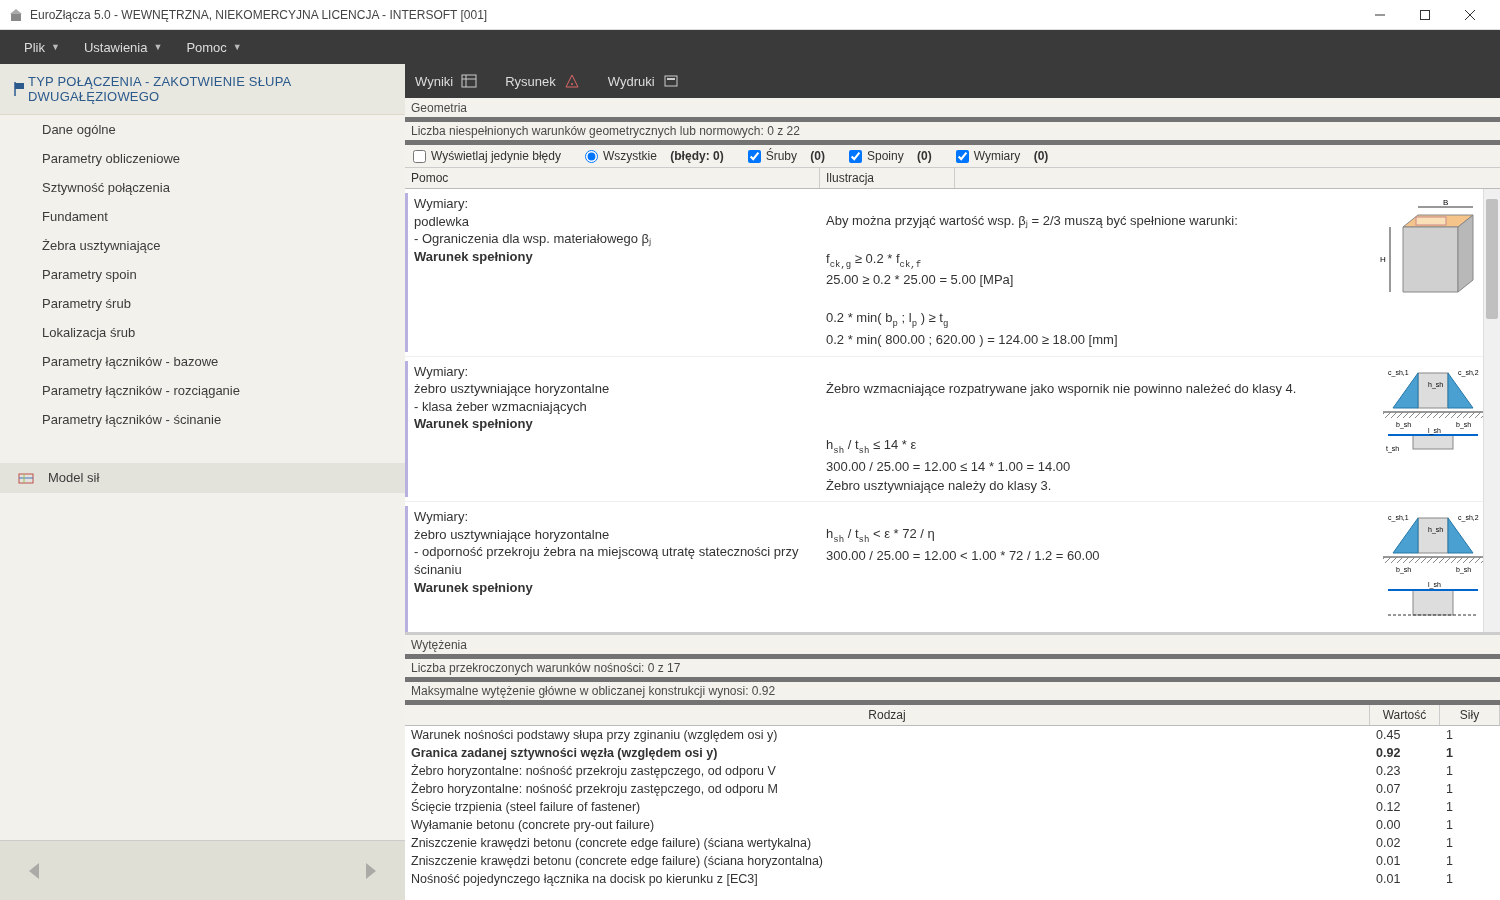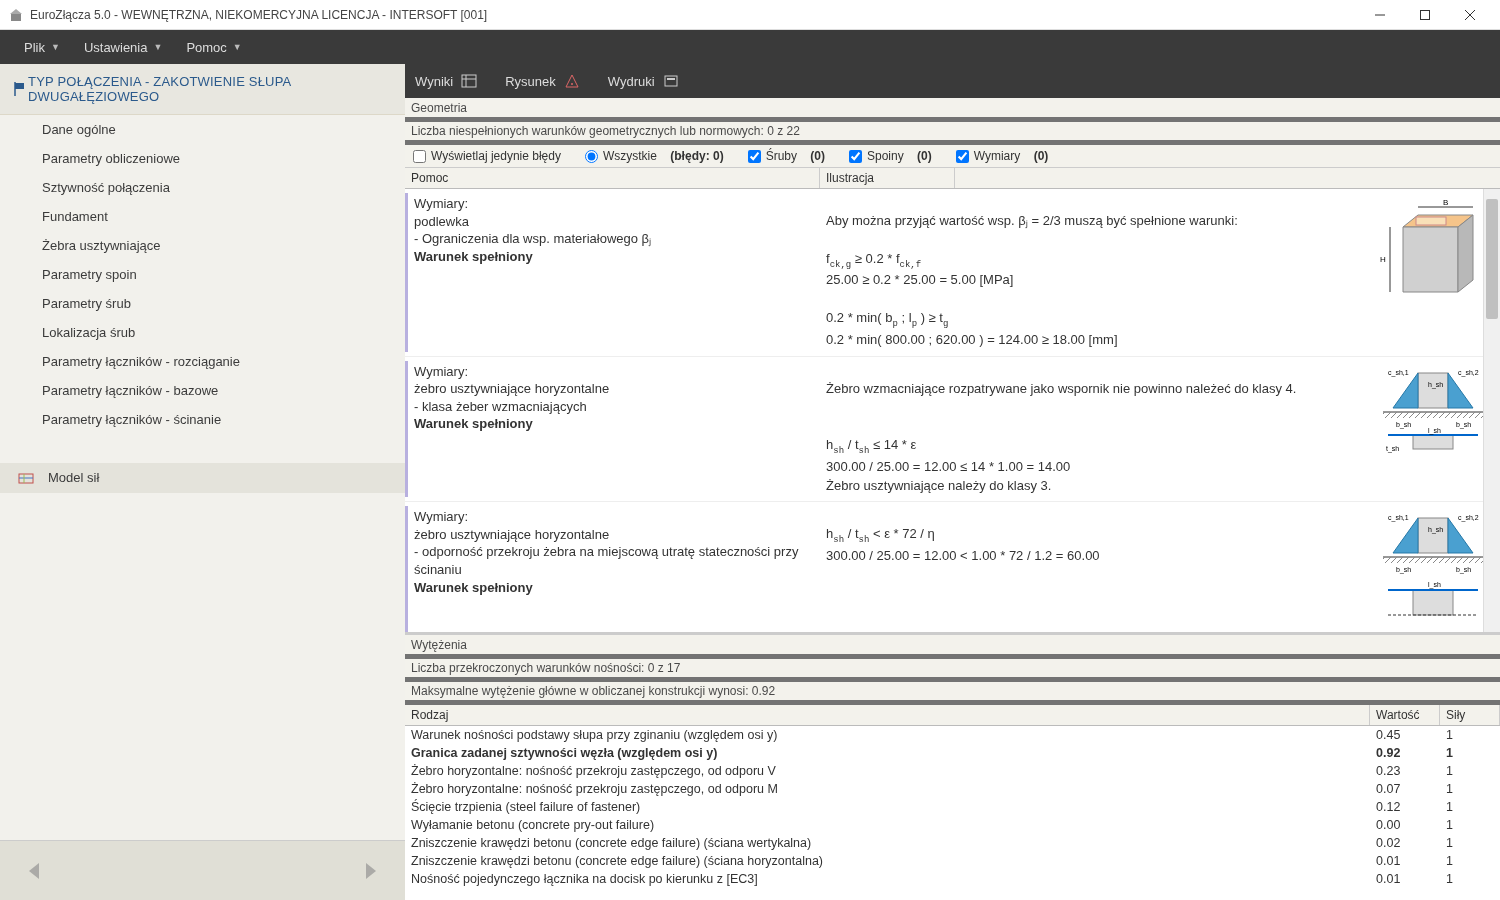--- a/index.html
+++ b/index.html
@@ -42,21 +42,21 @@
   .result-row { display: flex; border-bottom: 1px solid #eee; font-size: 13px; padding: 4px 0;}
   .result-row .col { padding: 2px 6px; }
   .result-row .col-nazwa { width: 415px; line-height: 1.35; border-left:3px solid #b8b0df;}
   .result-row .col-warunek { flex: 1; line-height: 1.45; margin-top: 17px; }
   .result-row .col-ilustr { width: 135px; display: flex; align-items: flex-start; justify-content: center; padding-top:4px;}
   .result-row b { font-weight: bold; }
   .illus { width: 110px; height: auto; }
   .splitter { height: 3px; background: #ccc; cursor: row-resize; }
   .lower { display: flex; flex-direction: column; height: 265px; }
   .cap-table { flex:1; overflow:auto; background:#fff;}
-  .cap-header { display:flex; background:#f3f2ec; border-bottom:1px solid #bbb; font-size:12px;}
+  .cap-header { display:flex; background:#f3f2ec; border-bottom:1px solid #bbb; font-size:12px;text-align:center;}
   .cap-header .c { padding:3px 6px; border-right:1px solid #ccc;}
   .c-rodzaj { flex:1; }
   .c-wart { width: 70px; }
   .c-sily { width: 60px; border-right:none;}
   .cap-row { display:flex; font-size:12.5px; padding:1px 0;}
   .cap-row .c { padding: 1px 6px; }
   .cap-row.bold { font-weight:bold; }
   sub{font-size:9px;font-family:Liberation Mono, monospace;}
   .scrollbar-v { position:absolute; right:0; top:0; bottom:0; width:17px; background:#f0f0f0; border-left:1px solid #ddd;}
   .scrollbar-v .thumb{ position:absolute; left:2px; right:2px; top:10px; height:120px; background:#c0c0c0; border-radius:2px;}
@@ -123,22 +123,22 @@
       </div>
       <div class="nav-list" id="nav-list">
           <div class="nav-item">Dane ogólne</div>
           <div class="nav-item">Parametry obliczeniowe</div>
           <div class="nav-item">Sztywność połączenia</div>
           <div class="nav-item">Fundament</div>
           <div class="nav-item">Żebra usztywniające</div>
           <div class="nav-item">Parametry spoin</div>
           <div class="nav-item">Parametry śrub</div>
           <div class="nav-item">Lokalizacja śrub</div>
+          <div class="nav-item">Parametry łączników - bazowe</div>
           <div class="nav-item">Parametry łączników - rozciąganie</div>
-          <div class="nav-item">Parametry łączników - bazowe</div>
           <div class="nav-item">Parametry łączników - ścinanie</div>
         </div>
       <div class="nav-item section">
         <span class="sec-icon">
           <svg width="16" height="16">
               <rect x="1" y="4" width="14" height="9" fill="none" stroke="#c0504d"></rect>
               <line x1="1" y1="8" x2="15" y2="8" stroke="#4472c4"></line>
               <line x1="6" y1="4" x2="6" y2="13" stroke="#9bbb59"></line>
             </svg>
         </span>

